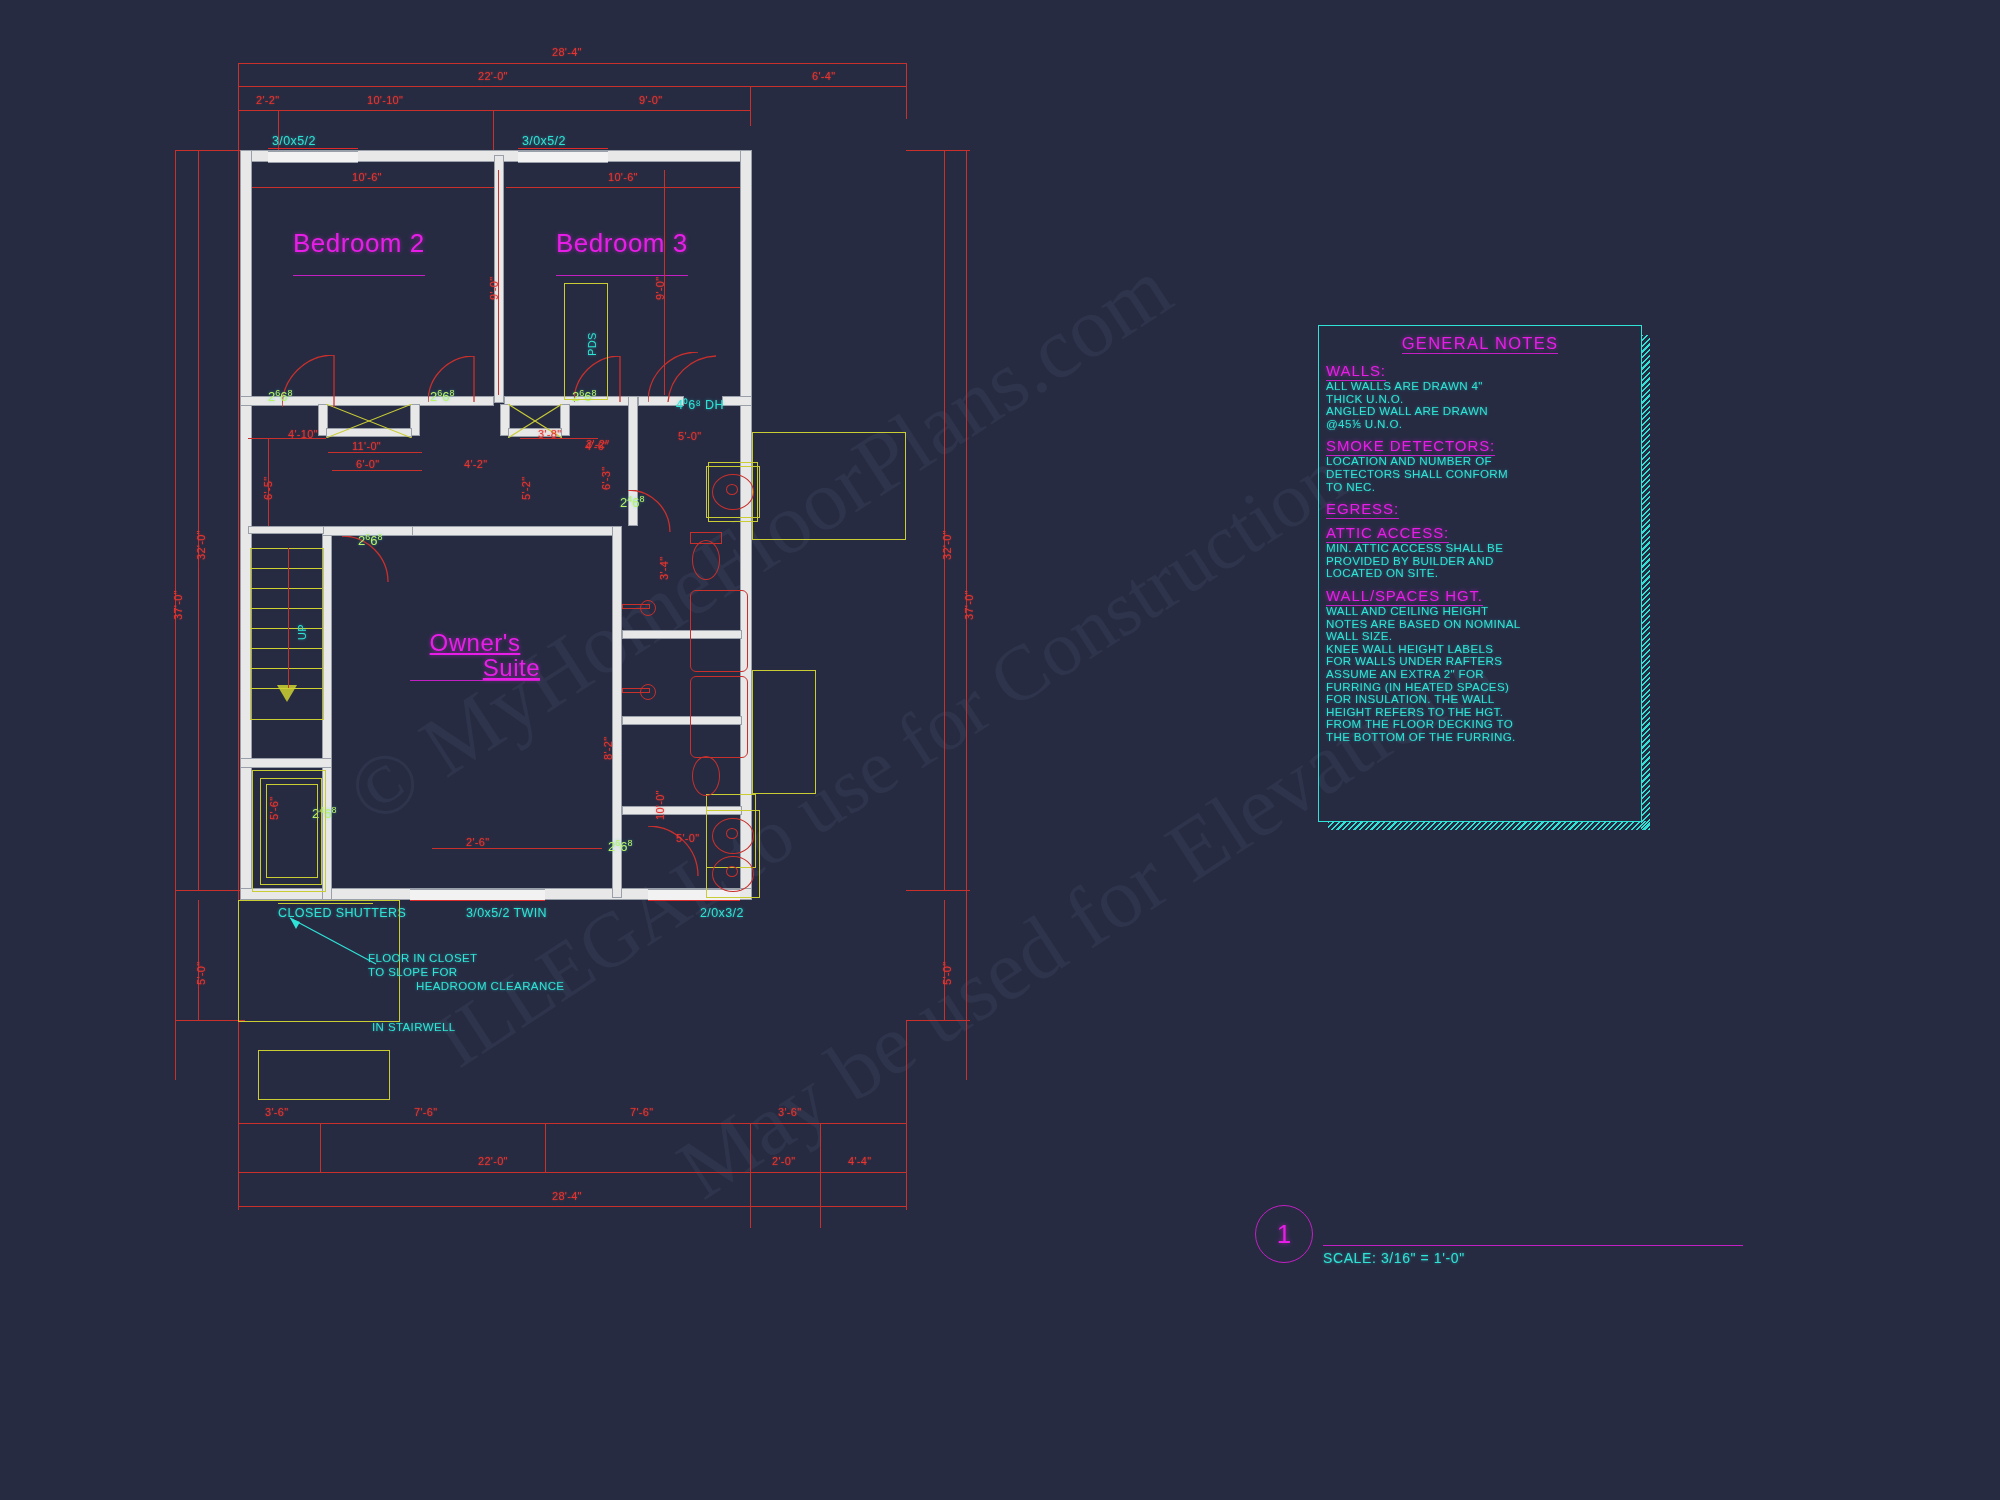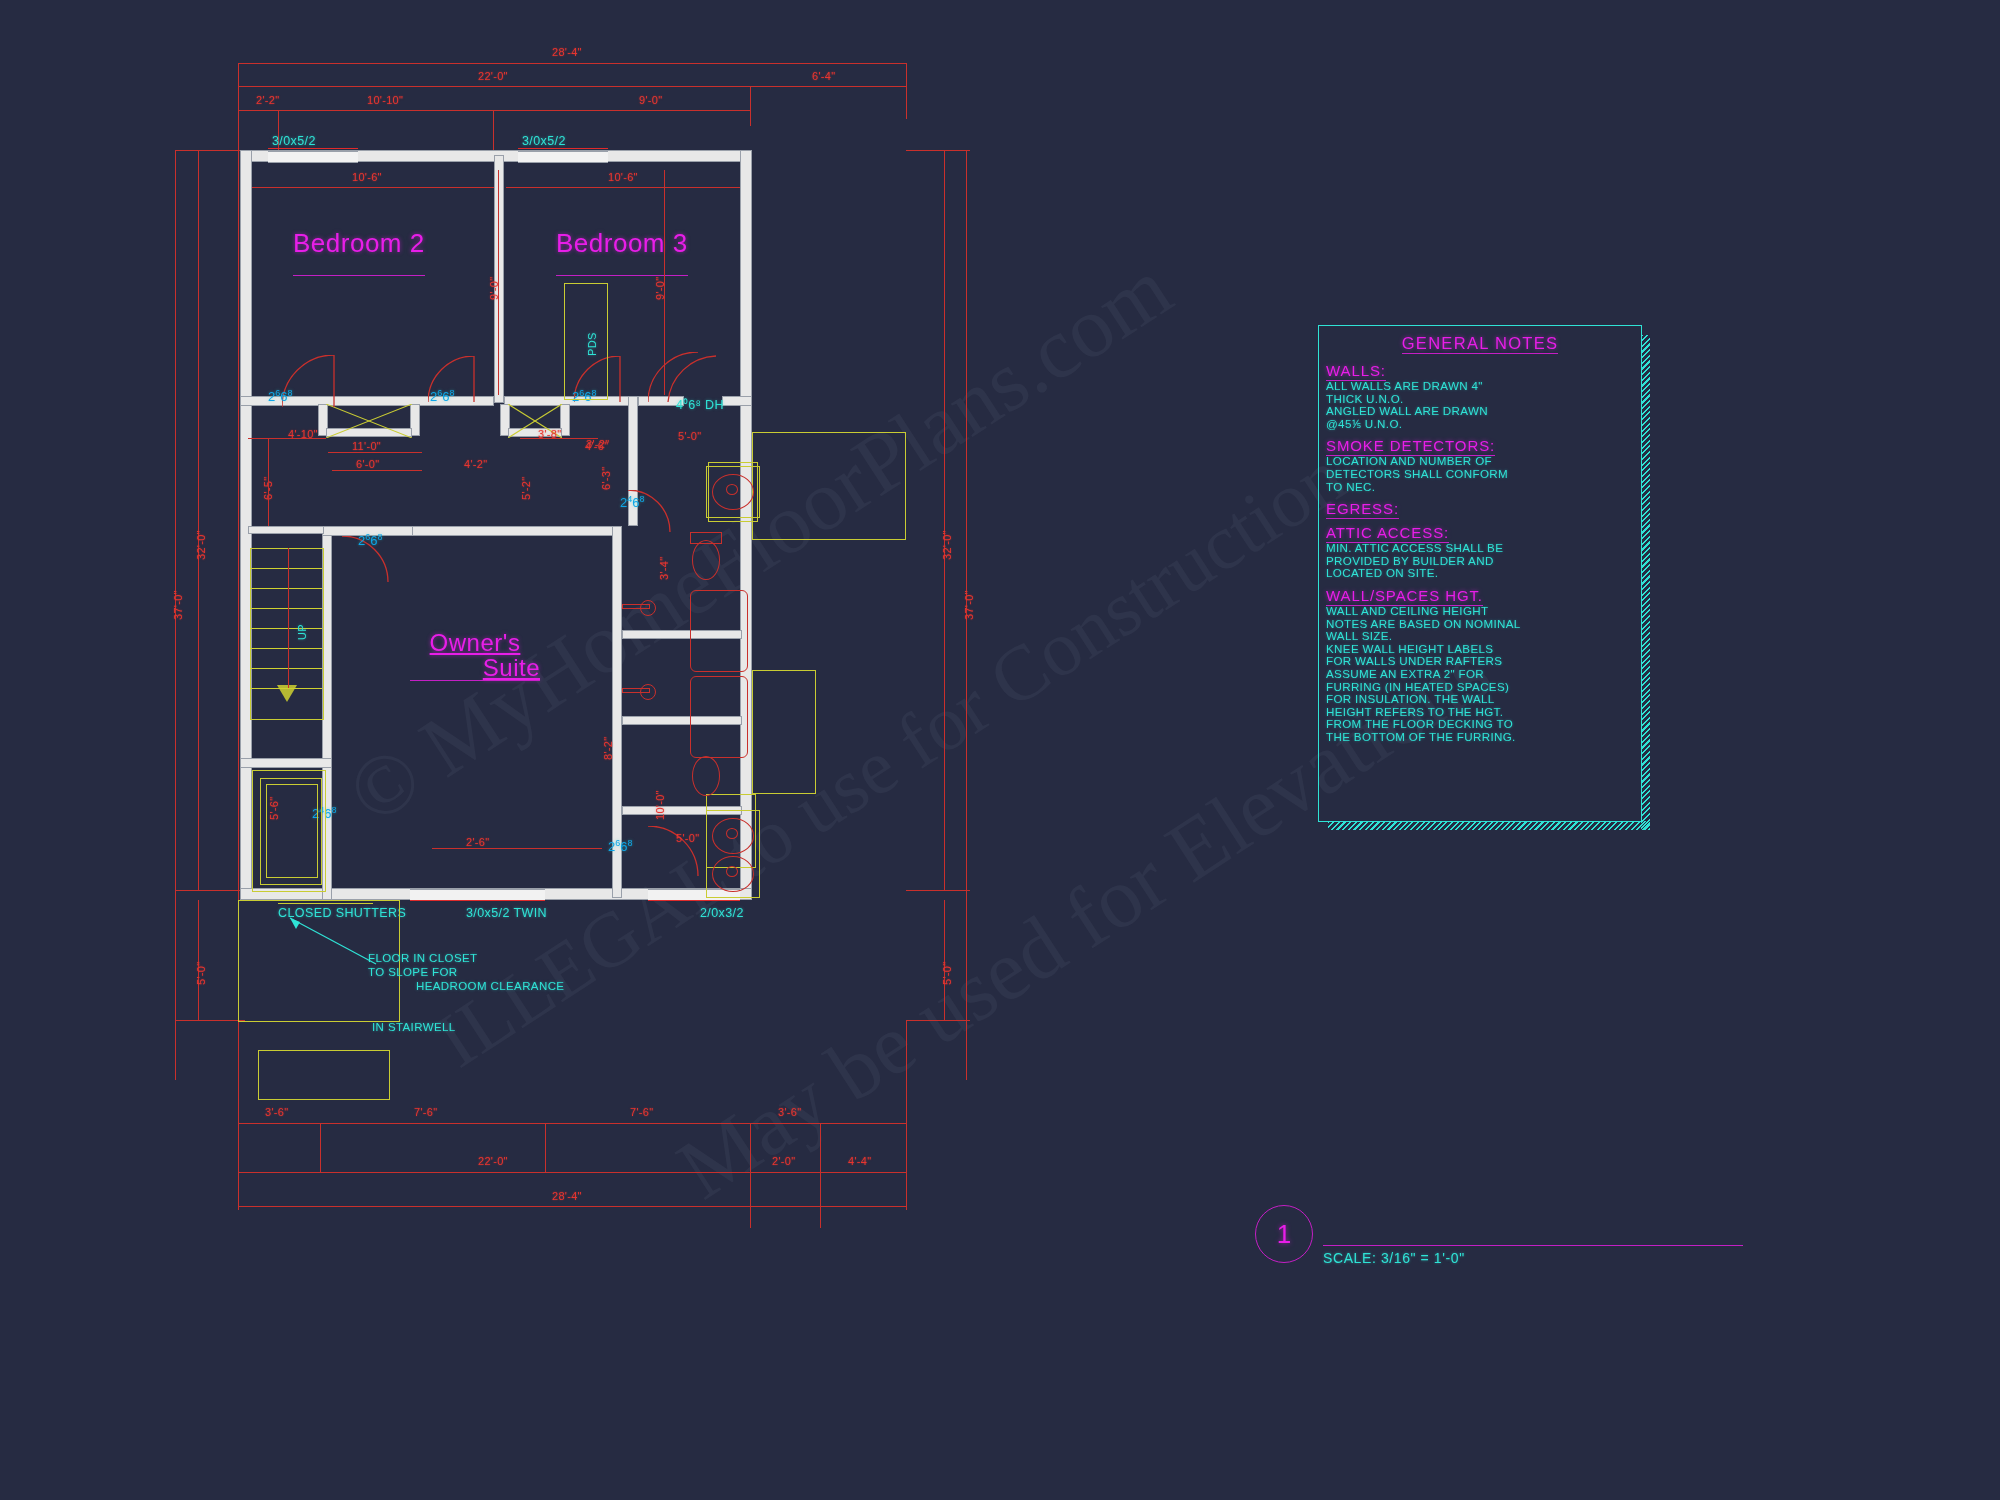--- a/index.html
+++ b/index.html
@@ -53,21 +53,21 @@
   .room.small{font-size:24px;line-height:25px;text-align:center;border-bottom:none;text-decoration:underline;}
   .room.small u{border-bottom:1.5px solid #c41fc4;text-decoration:none;display:block;text-align:right;}
 
   
   .ann{position:absolute;color:#2fe3d6;font-size:11.5px;letter-spacing:.4px;
        white-space:nowrap;text-shadow:0 0 3px rgba(47,227,214,.5);}
   .ann.sz{font-size:12.5px;}
   .ann.v{transform:rotate(-90deg);transform-origin:left top;}
 
   
-  .dtag{position:absolute;color:#0ea5e9;font-size:13px;white-space:nowrap;
+  .dtag{position:absolute;color:#bef264;font-size:13px;white-space:nowrap;
         text-shadow:0 0 3px rgba(47,227,214,.5);}
   .dtag sup{font-size:9px;vertical-align:super;}
 
   
   .yl{position:absolute;border:1.1px solid #c9cc33;background:transparent;}
   .ylh{position:absolute;border-top:1.1px solid #c9cc33;}
 
   
   .stair{position:absolute;border-top:1.2px solid #cfd130;}
 

